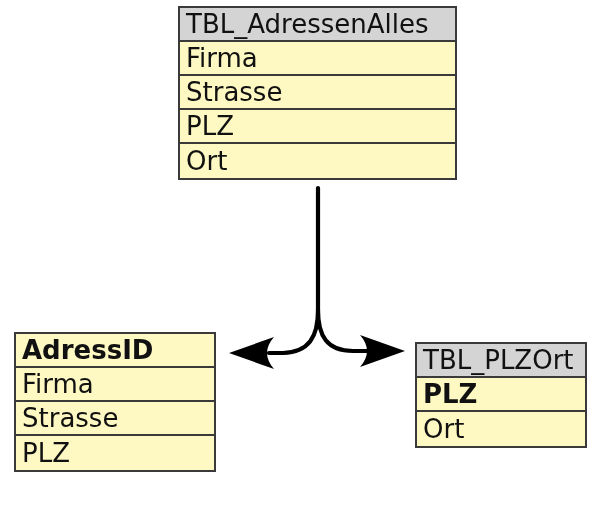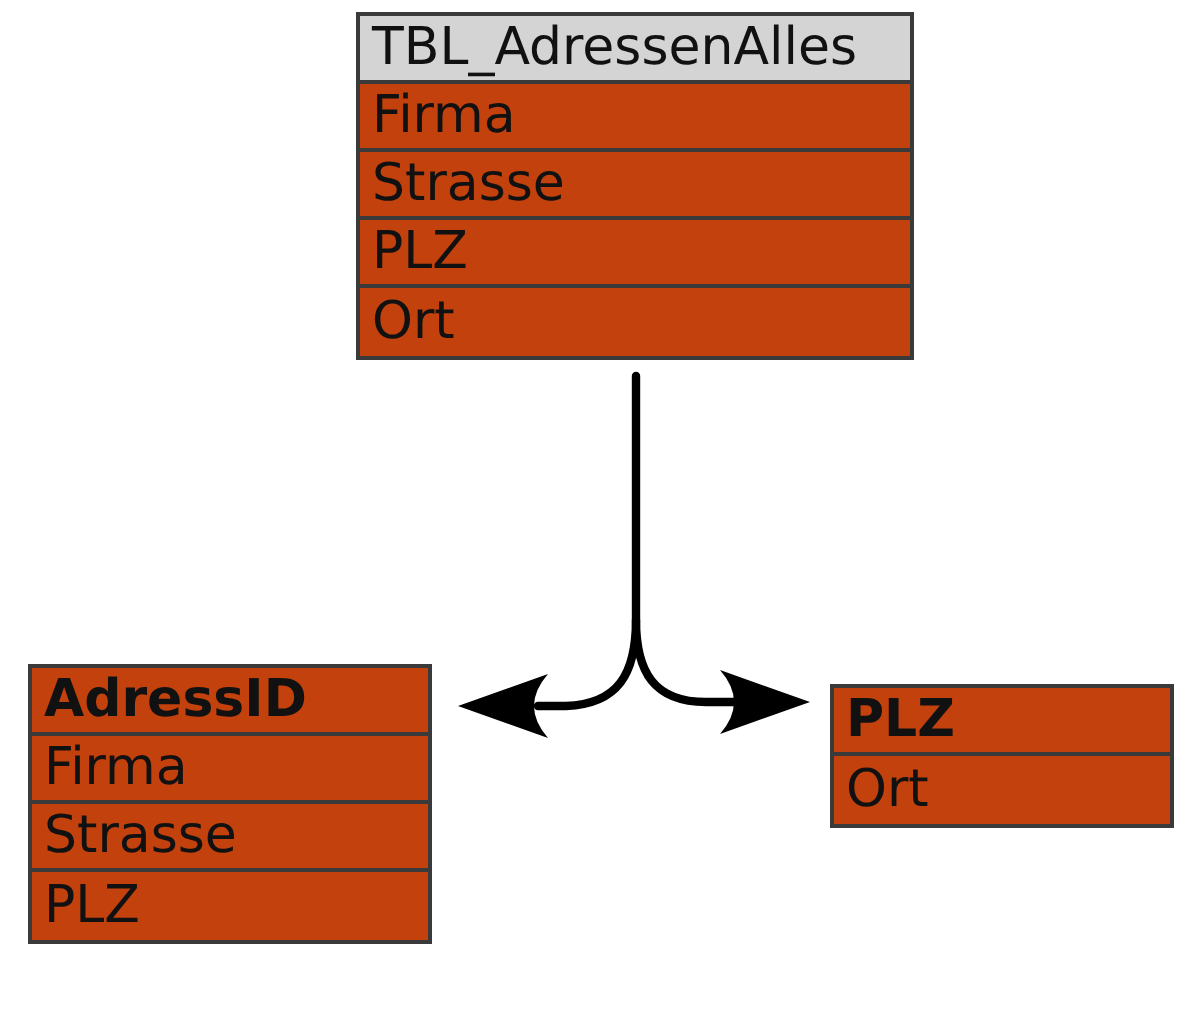--- a/index.html
+++ b/index.html
@@ -12,21 +12,21 @@
     width: 600px;
     height: 512px;
     background: #ffffff;
     font-family: "DejaVu Sans", "Liberation Sans", sans-serif;
     color: #111111;
     overflow: hidden;
   }
   .db-table {
     position: absolute;
     border: 2px solid #3a3a3a;
-    background: #c2410c;
+    background: #fef9c3;
     box-sizing: border-box;
     display: flex;
     flex-direction: column;
   }
   .db-table .hdr {
     background: #d4d4d4;
   }
   .db-table .row {
     height: 34px;
     box-sizing: border-box;
@@ -95,20 +95,23 @@
     </div>
     <div class="row">
       <span>Strasse</span>
     </div>
     <div class="row">
       <span>PLZ</span>
     </div>
   </div>
 
   <div id="tbl-right" class="db-table">
+    <div class="row hdr">
+      <span>TBL_PLZOrt</span>
+    </div>
     <div class="row pk">
       <span>PLZ</span>
     </div>
     <div class="row">
       <span>Ort</span>
     </div>
   </div>
 
 </div>
 

